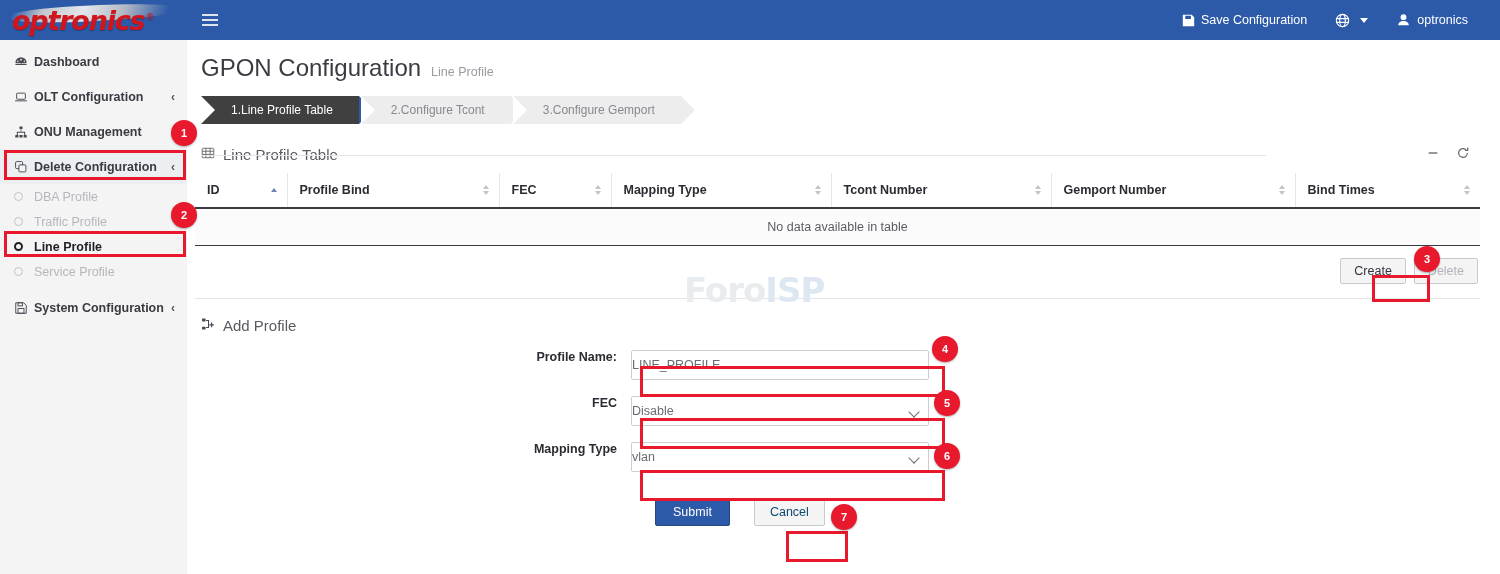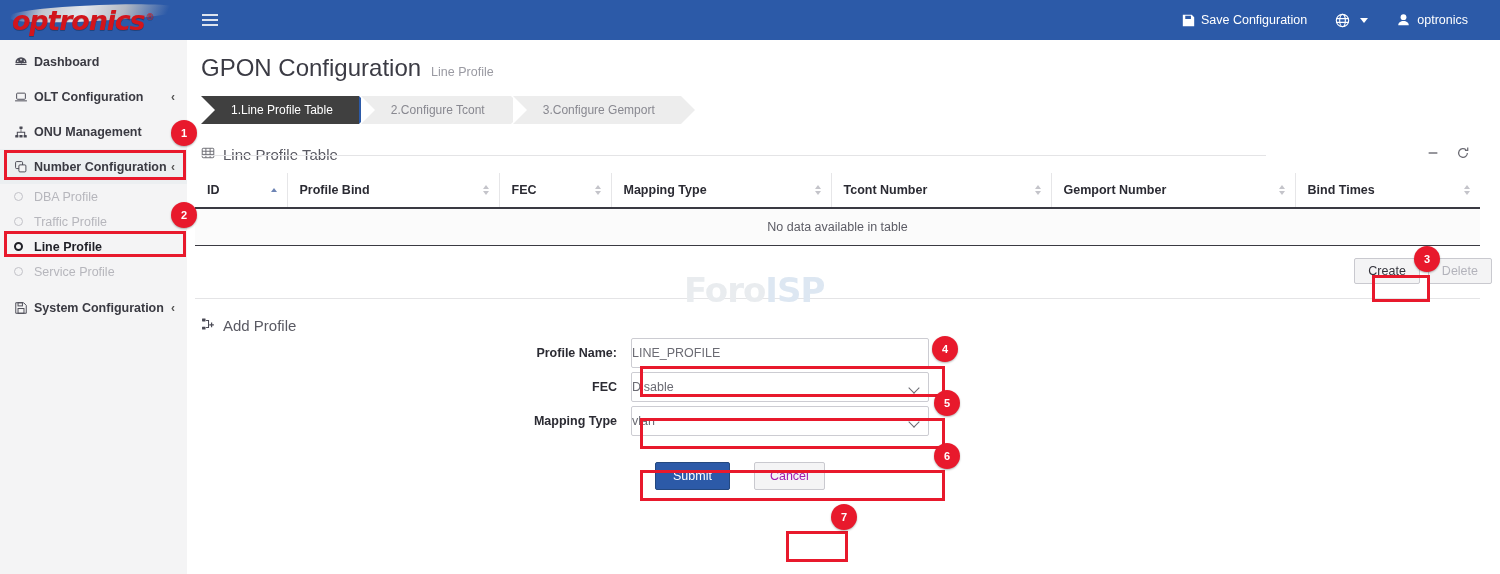--- a/index.html
+++ b/index.html
@@ -161,38 +161,38 @@
   .sort-ico i.up { border-bottom: 4px solid #c4c4ca; }
   .sort-ico i.dn { border-top: 4px solid #c4c4ca; }
   .sort-ico.asc i.up { border-bottom-color: #6d84b4; }
   table.dt td.empty {
     text-align: center; font-size: 12.5px; color: #5c5c65;
     padding: 11px 0; border-bottom: 1px solid #3a3a42; background: #fbfbfb;
   }
 
   .tbl-actions {
     display: flex; justify-content: flex-end; gap: 8px;
-    margin: 12px 8px 0 0; position: relative;
+    margin: 12px 22px 0 0; position: relative;
   }
   .btn {
     font-size: 12.5px; padding: 5px 13px; border: 1px solid #c9c9cf;
     background: #f4f4f5; color: #33333b; cursor: pointer; border-radius: 2px;
   }
   .btn.disabled { color: #b3b3bb; cursor: default; }
 
   .panel-divider {
     margin: 14px 0 0 8px; width: 1285px; height: 1px; background: #e4e4e6;
   }
 
   .form-title {
     display: flex; align-items: flex-start; gap: 8px;
     margin: 18px 0 0 14px; font-size: 15px; color: #5a5a63;
   }
   .form-row {
-    display: flex; align-items: center; margin-top: 4px;
+    display: flex; margin-top: 16px;
     padding-left: 14px;
   }
   .form-row .f-lbl {
     width: 430px; text-align: right; padding-right: 14px;
     font-size: 12.5px; font-weight: bold; color: #2b2b33;
   }
   .form-ctl { width: 298px; position: relative; }
   .form-ctl input[type=text], .form-ctl select {
     width: 298px; height: 30px; border: 1px solid #ccccd2; background: #fff;
     font-size: 12.5px; color: #6b6b73; padding: 0 0; outline: none;
@@ -203,21 +203,21 @@
     position: absolute; right: 11px; top: 12px; width: 8px; height: 8px;
     border-right: 1.6px solid #6b6b73; border-bottom: 1.6px solid #6b6b73;
     transform: rotate(45deg); pointer-events: none;
   }
   .form-actions {
     display: flex; gap: 24px; margin-top: 26px; padding-left: 14px;
   }
   .form-actions-inner { width: 430px; }
   .btn-sub { background: #2c5aa8; border: 1px solid #24487f; color: #fff;
     font-size: 12.5px; padding: 6px 17px; cursor: pointer; border-radius: 2px; }
-  .btn-can { background: #f4f4f5; border: 1px solid #c9c9cf; color: #a21caf;
+  .btn-can { background: #f4f4f5; border: 1px solid #c9c9cf; color: #0c4a6e;
     font-size: 12.5px; padding: 6px 15px; cursor: pointer; border-radius: 2px; }
 
   
   .watermark {
     position: absolute; left: 684px; top: 270px;
     font-size: 34px; font-weight: bold; letter-spacing: -1px;
     color: #e9ecef; pointer-events: none; user-select: none;
     font-family: "DejaVu Sans", sans-serif;
   }
   .watermark .isp { color: #dde7f2; }
@@ -320,21 +320,21 @@
       <span class="s-arrow">‹</span>
     </div>
 
     <div class="s-item sel">
       <span class="s-ico">
         <svg width="14" height="14" viewBox="0 0 16 16" fill="none" stroke="#4a4a55" stroke-width="1.1">
             <rect x="1.8" y="1.8" width="8" height="8" rx="1.2"></rect>
             <rect x="5.6" y="5.6" width="8" height="8" rx="1.2" fill="#f4f4f5"></rect>
           </svg>
       </span>
-      <span class="s-lbl">Number Configuration</span>
+      <span class="s-lbl">Delete Configuration</span>
       <span class="s-arrow">‹</span>
     </div>
 
     <div class="s-sub">
       <span class="s-ico">
           <span class="ring"></span>
         </span>
       <span>DBA Profile</span>
     </div>
     <div class="s-sub">

